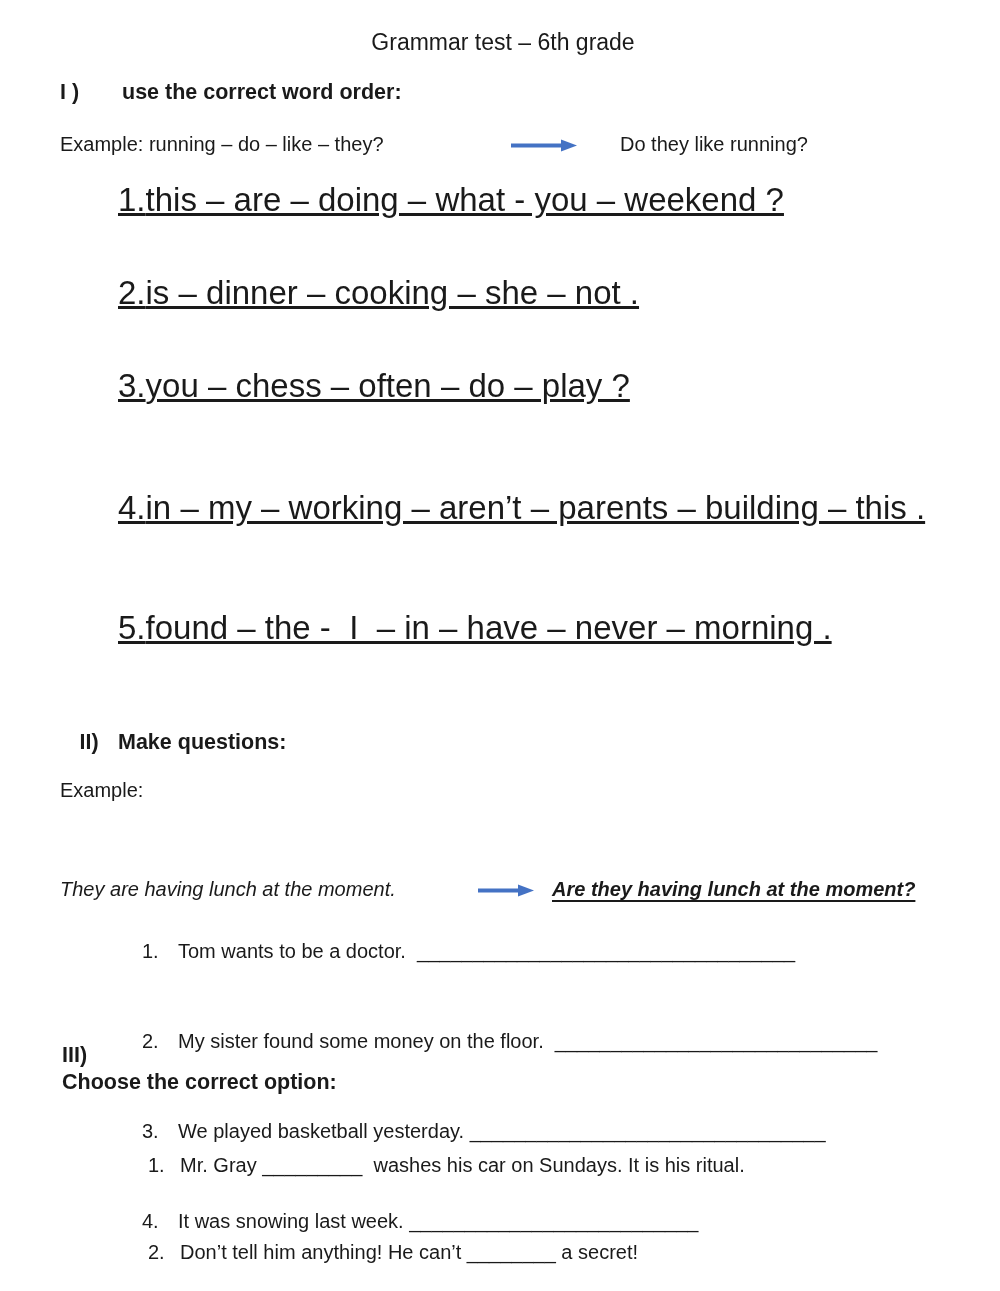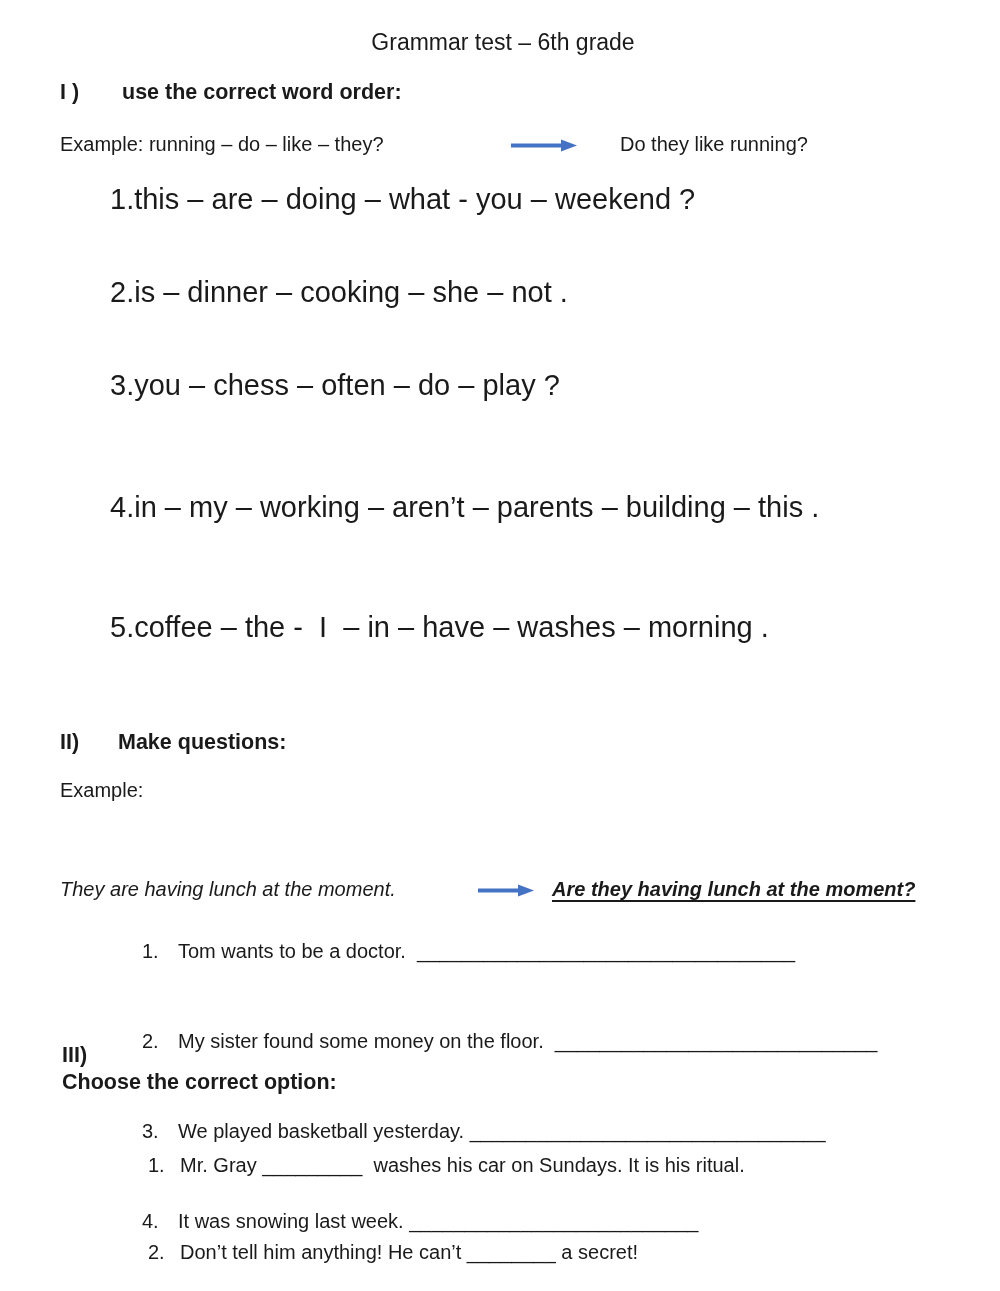--- a/index.html
+++ b/index.html
@@ -19,32 +19,32 @@
     top: 27px; left: 0; width: 980px;
     text-align: center; padding-left: 26px;
     font-size: 23px; line-height: 30px;
   }
   .sec-heading {
     font-weight: bold; font-size: 21.5px; line-height: 27px;
     display: flex; align-items: baseline;
   }
   .sec-label { display: inline-block; flex: none; }
   .s1lab { width: 62px; }
-  .s2lab { width: 58px; }
+  .s2lab { width: 58px; text-align: center; }
   .s3lab { width: 63px; }
 
   .ex-row { left: 0; top: 0; width: 984px; height: 30px; font-size: 20px; line-height: 26px; }
   .ex-answer-bold {
     font-weight: bold;
     text-decoration: underline;
     text-decoration-thickness: 2px;
     text-underline-offset: 4px;
   }
 
-  .s1-item { left: 110px; font-size: 29px; line-height: 37px; }
+  .s1-item { left: 118px; font-size: 33px; line-height: 37px; text-decoration: underline; }
   .s1-item .num, .s1-item .txt { white-space: pre-wrap; }
 
   .num-list { font-size: 20px; }
   .num-list .li { display: flex; }
   .num-list .num { flex: none; }
   .s2-list { top: 876px; left: 142px; line-height: 30px; }
   .s2-list .num { width: 36px; }
   .s3-list { top: 1093px; left: 148px; line-height: 29px; }
   .s3-list .num { width: 32px; }
 
@@ -67,21 +67,21 @@
       <line x1="1" y1="7.5" x2="51" y2="7.5" stroke-width="4" stroke="#4472C4"></line>
       <polygon points="51,1.5 67,7.5 51,13.5" fill="#4472C4"></polygon>
     </svg>
     <span class="abs" style="left:620px; top:0;">Do they like running?</span>
   </div>
 
   <div class="abs s1-item" style="top:181px;"><span class="num">1.</span><span class="txt">this – are – doing – what - you – weekend ?</span></div>
   <div class="abs s1-item" style="top:274px;"><span class="num">2.</span><span class="txt">is – dinner – cooking – she – not .</span></div>
   <div class="abs s1-item" style="top:367px;"><span class="num">3.</span><span class="txt">you – chess – often – do – play ?</span></div>
   <div class="abs s1-item" style="top:489px;"><span class="num">4.</span><span class="txt">in – my – working – aren’t – parents – building – this .</span></div>
-  <div class="abs s1-item" style="top:609px;"><span class="num">5.</span><span class="txt">coffee – the -  I  – in – have – washes – morning .</span></div>
+  <div class="abs s1-item" style="top:609px;"><span class="num">5.</span><span class="txt">found – the -  I  – in – have – never – morning .</span></div>
 
   <div class="abs sec-heading" style="top:729px; left:60px;">
     <span class="sec-label s2lab">II)</span><span>Make questions:</span>
   </div>
 
   <div class="abs" style="top:779px; left:60px; font-size:20px;">Example:</div>
 
   <div class="abs ex-row" style="top:876px;font-style:italic;">
     <span class="abs" style="left:60px; top:0;">They are having lunch at the moment.</span>
     <svg class="abs arrow-icon" style="left:477px; top:7px;" width="58" height="15" viewBox="0 0 58 15">

